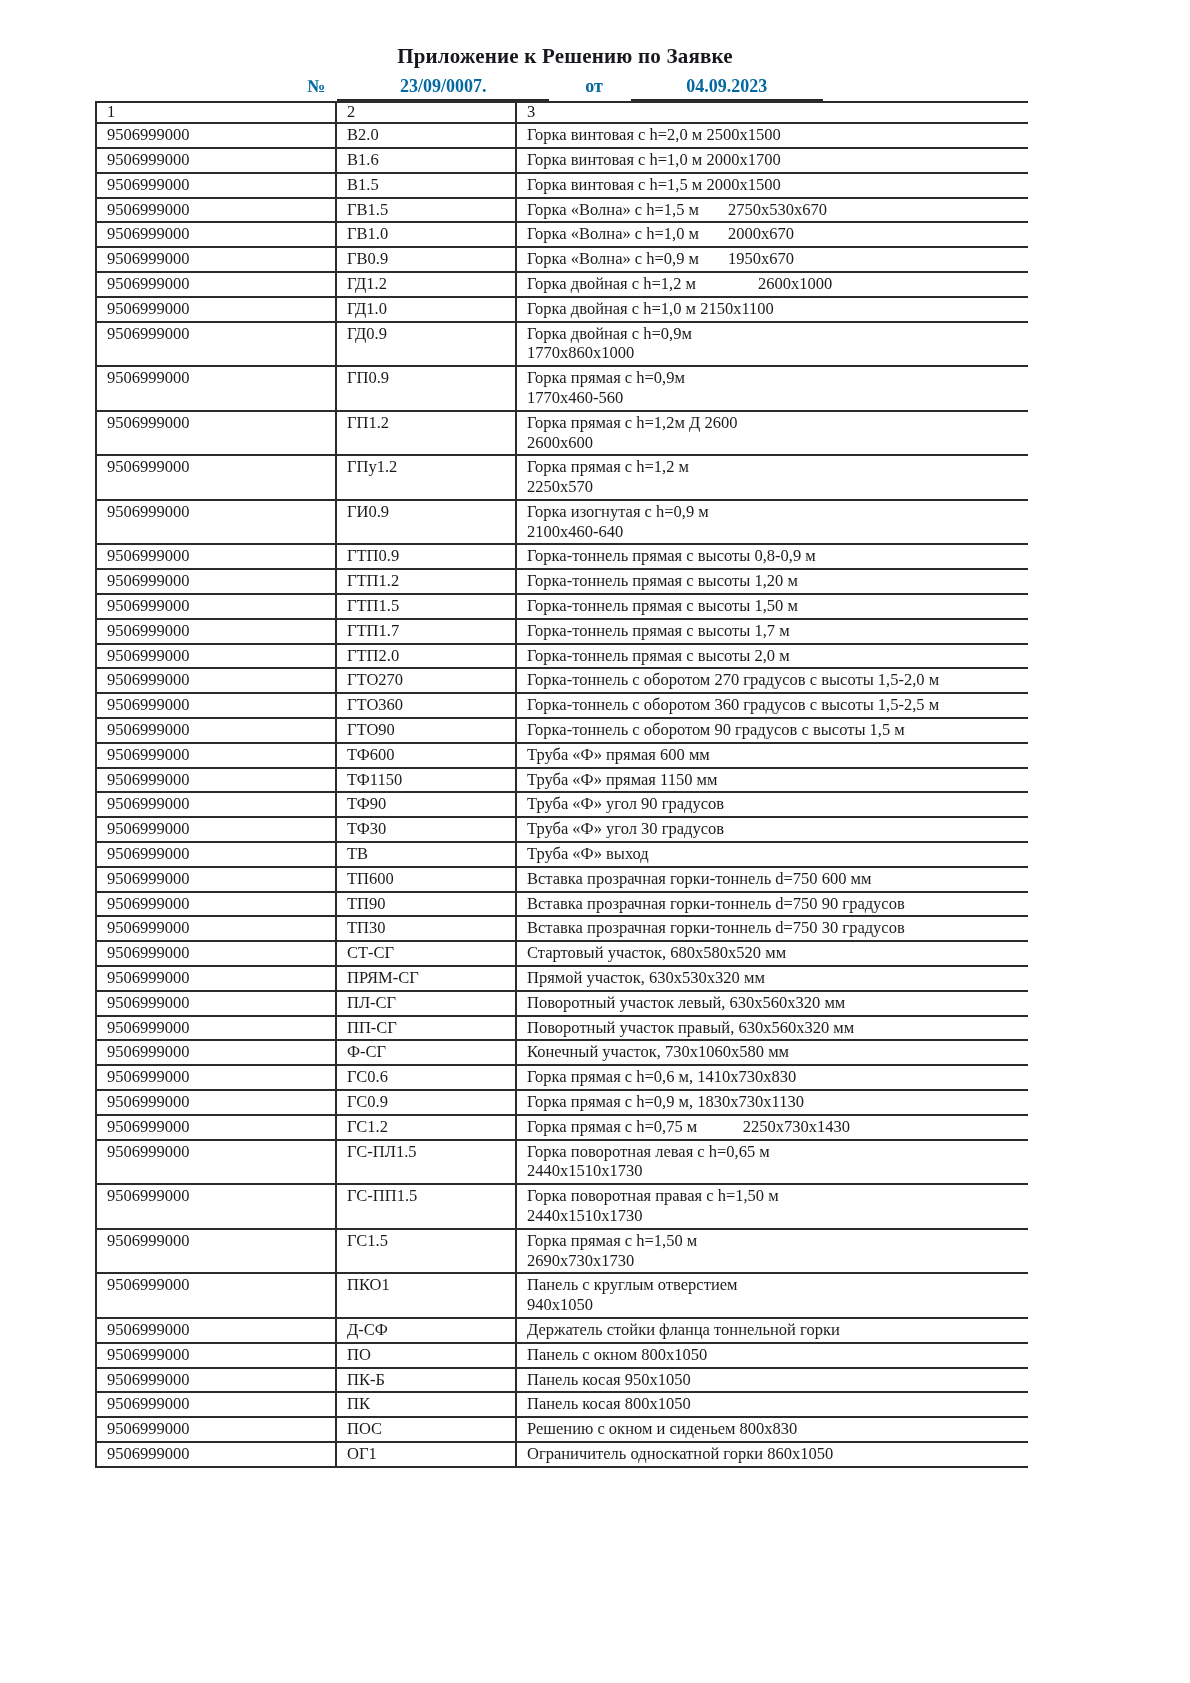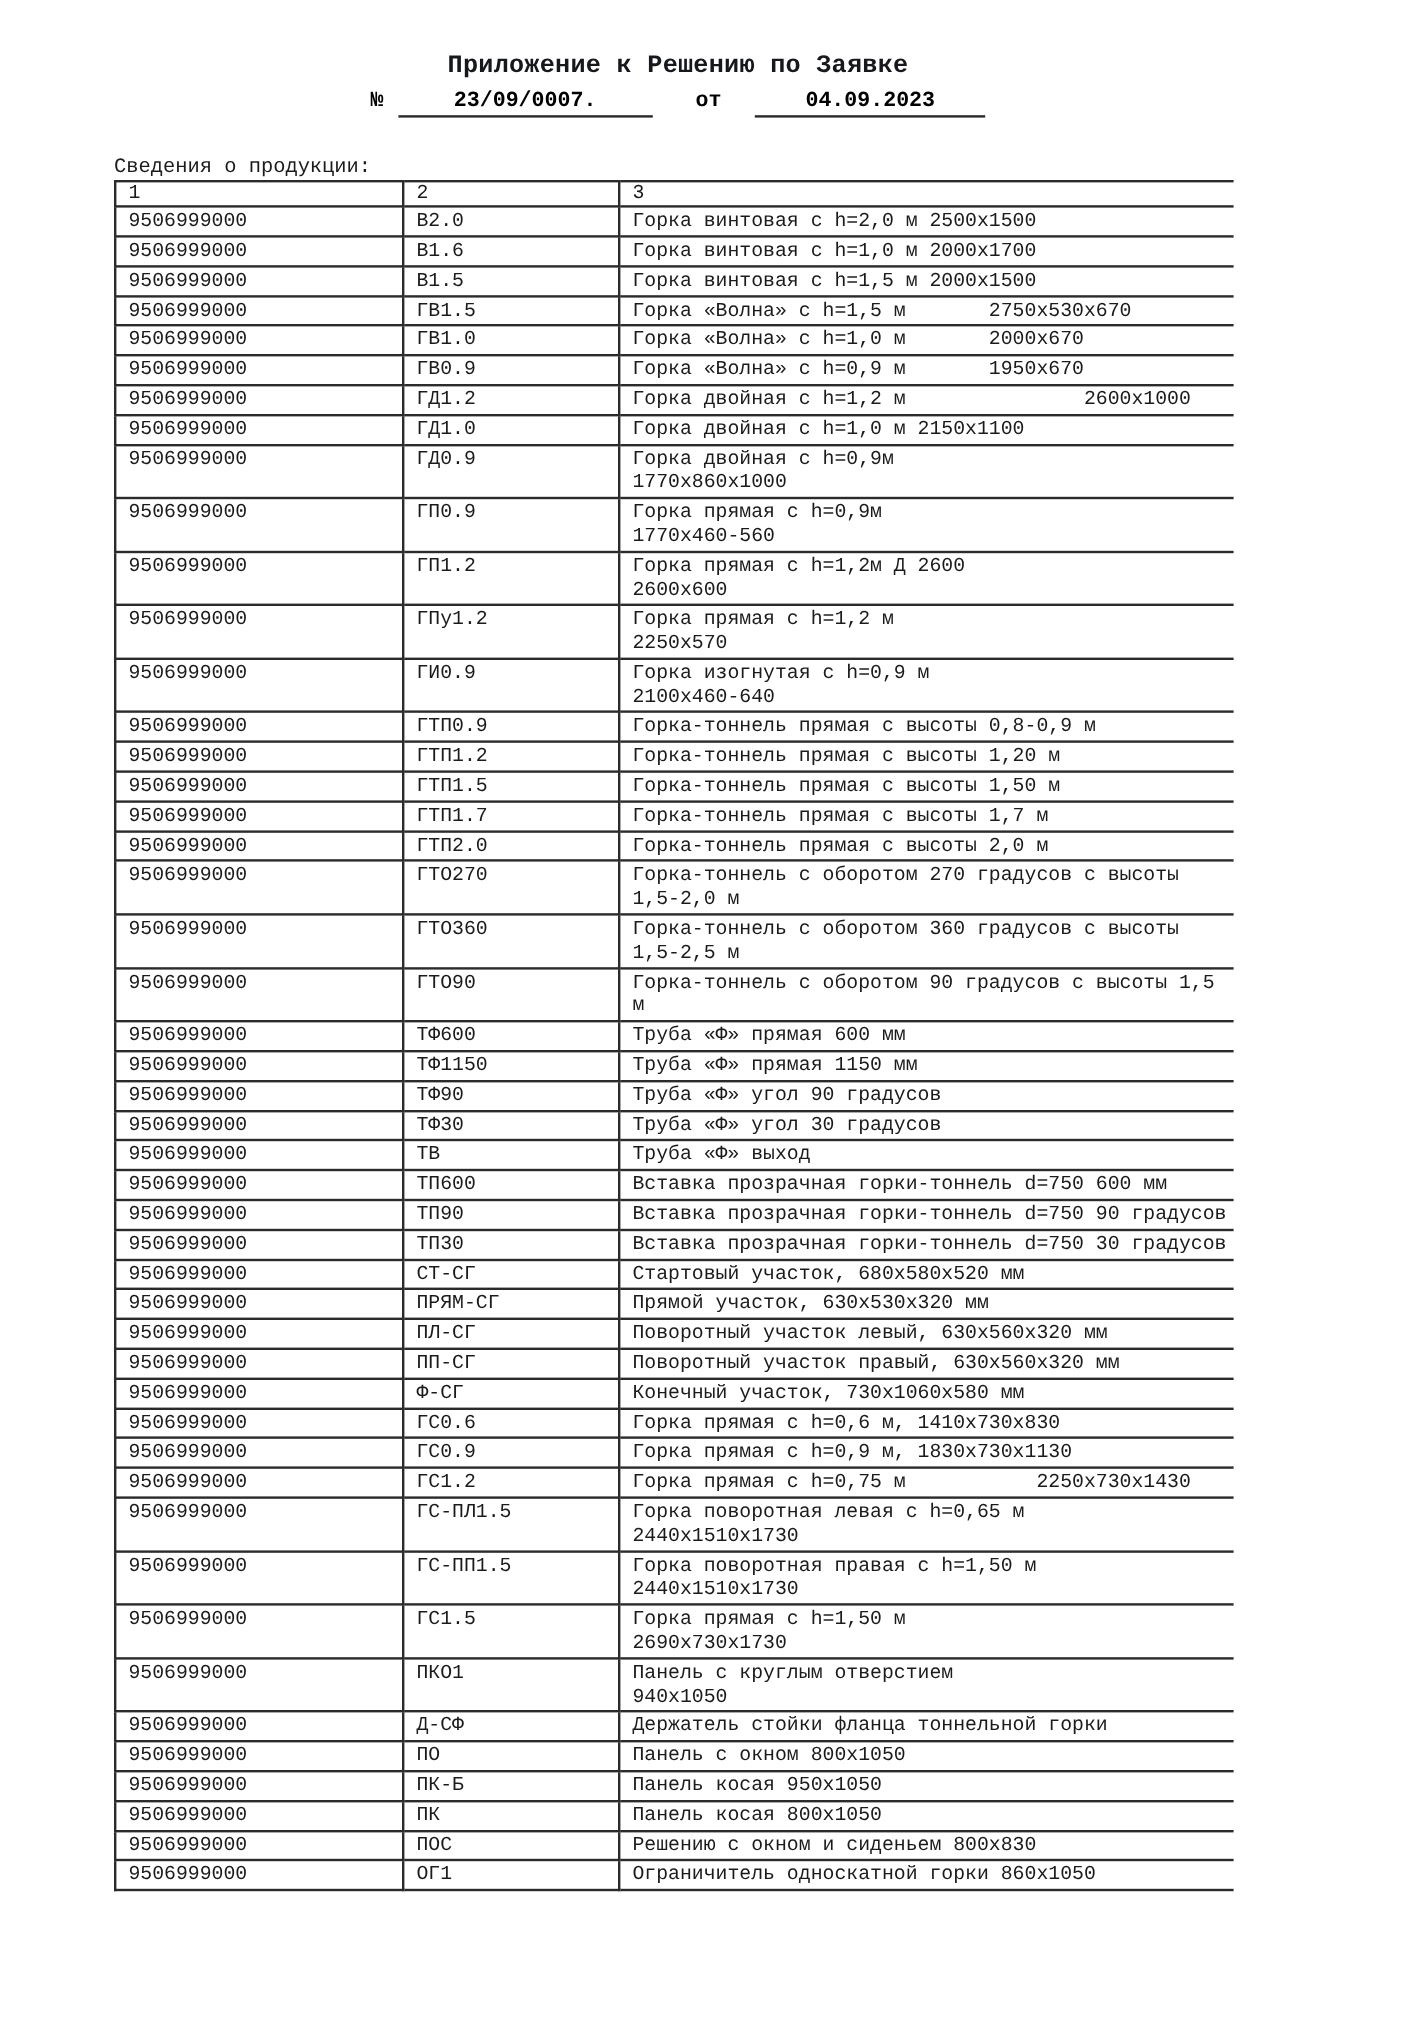--- a/index.html
+++ b/index.html
@@ -2,30 +2,30 @@
 <html><head>
 <meta charset="utf-8">
 <style>
   html, body { margin:0; padding:0; background:#ffffff; }
   .page {
     position:relative;
     width:1028px; height:1683px;
     background:#ffffff;
     box-sizing:border-box;
     padding:44px 155px 3px 95px;
-    font-family:Liberation Mono, monospace;
+    font-family:Liberation Serif, serif;
     color:#1b1b1b;
     overflow:hidden;
   }
   .doc-header { width:940px; text-align:center; }
   .title {
     font-size:21px; font-weight:bold; letter-spacing:0.2px; color:#16181c;
   }
   .numline {
-    margin-top:7px; font-size:18px; font-weight:bold; color:#000000;
+    margin-top:7px; font-size:18px; font-weight:bold; color:#0369a1;
   }
   .numline .lbl { display:inline-block; }
   .numline .fill {
     display:inline-block;
     border-bottom:2px solid #2a2a2a;
     text-align:center;
     padding:0 6px 2px 6px;
     font-weight:bold;
   }
   .fill1 { min-width:200px; margin-left:12px; margin-right:36px; }
@@ -59,21 +59,20 @@
 
 <div class="page">
 
   <div class="doc-header">
     <div class="title">Приложение к Решению по Заявке</div>
     <div class="numline">
       <span class="lbl">№</span><span class="fill fill1">23/09/0007.</span><span class="lbl">от</span><span class="fill fill2">04.09.2023</span>
     </div>
   </div>
 
-  <div class="section-label">Сведения о продукции:</div>
 
   <table class="products">
     <colgroup>
       <col class="col-code">
       <col class="col-article">
       <col class="col-desc">
     </colgroup>
     <thead>
       <tr class="numrow">
         <td>1</td>

